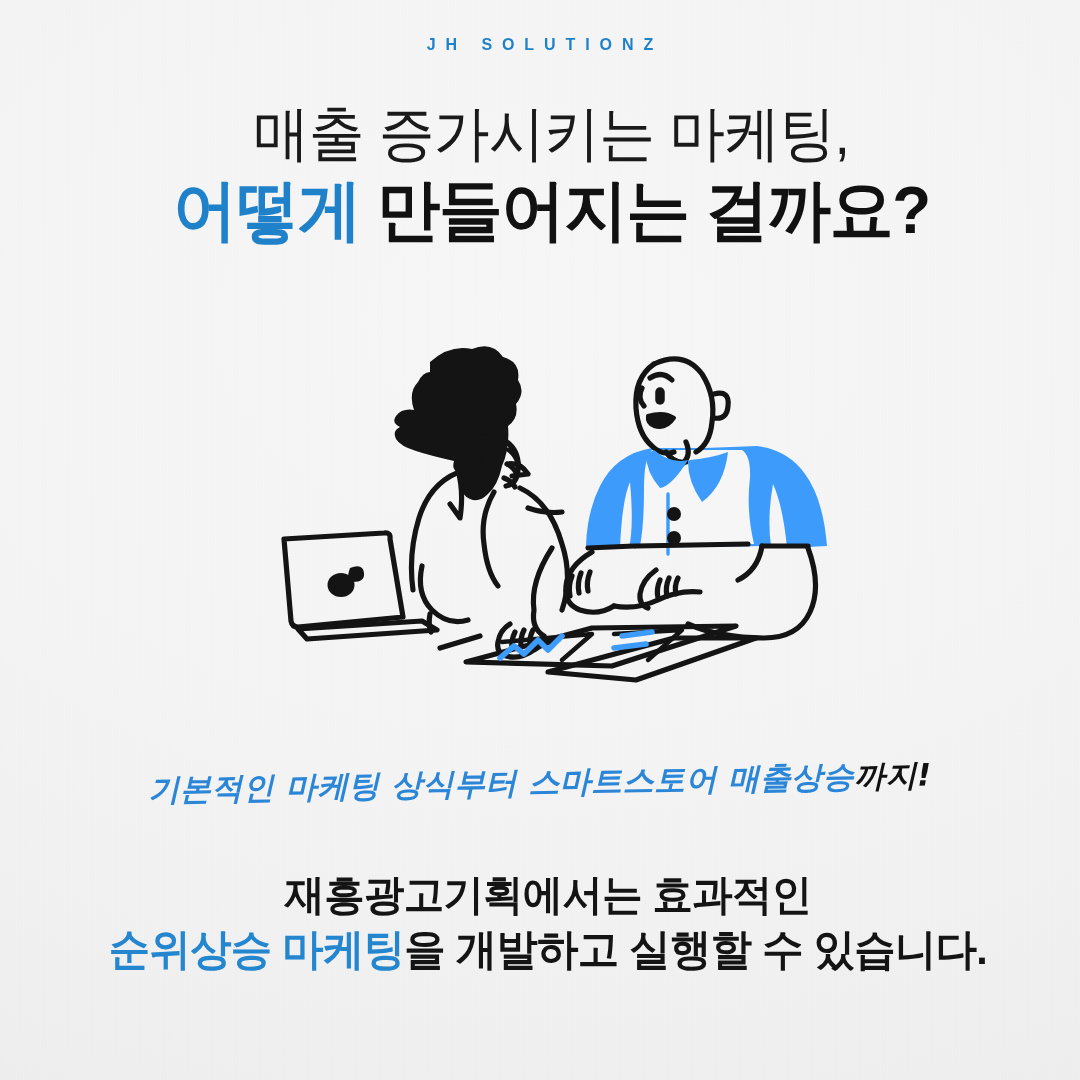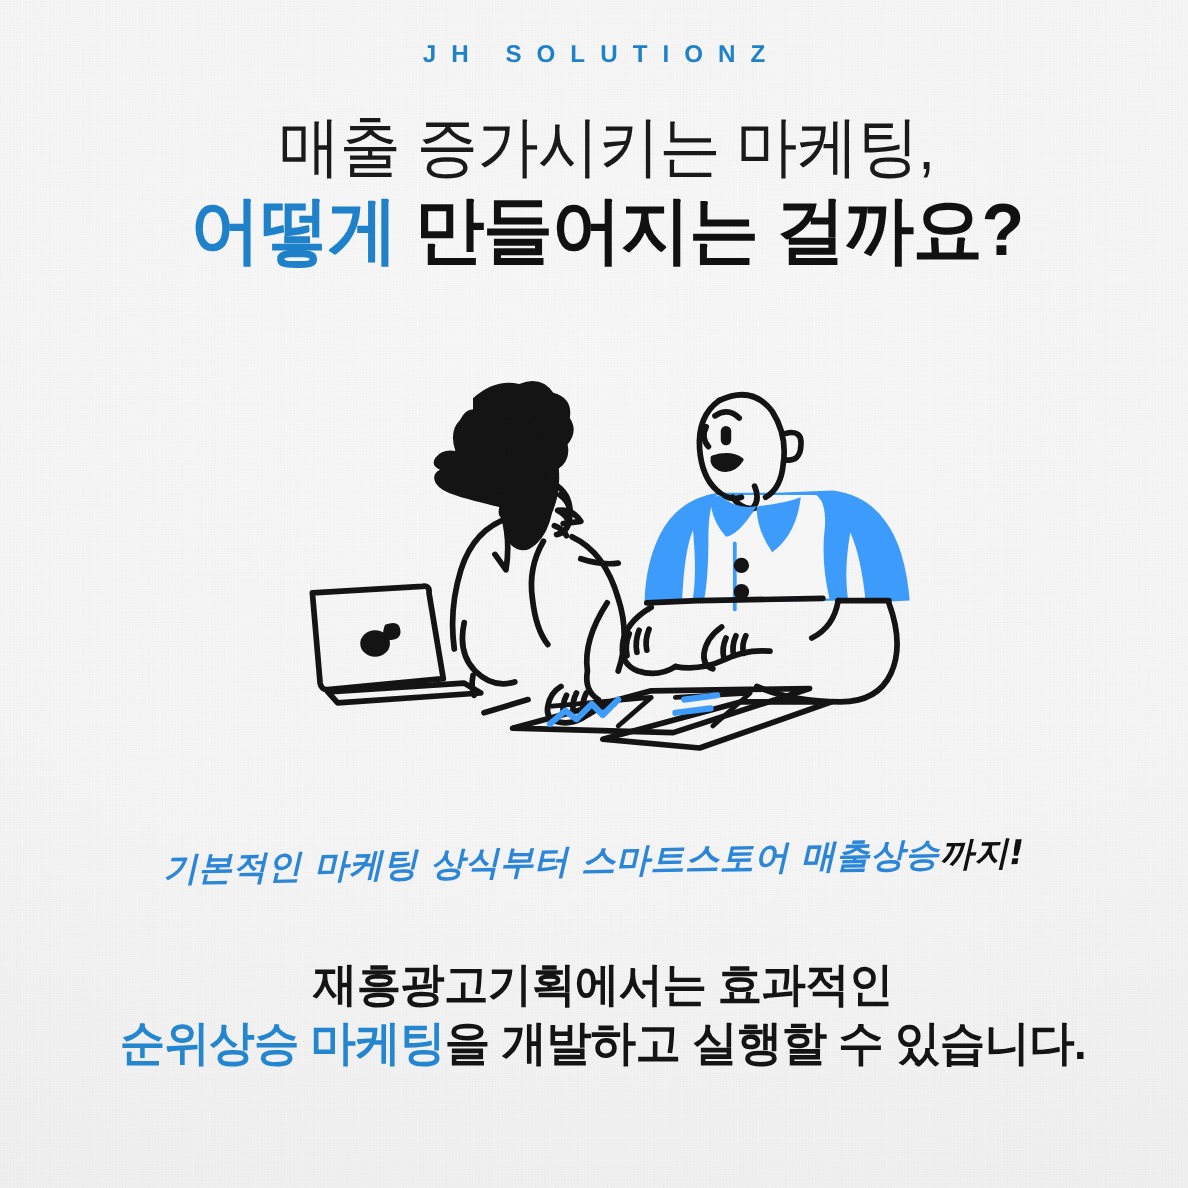--- a/index.html
+++ b/index.html
@@ -26,21 +26,21 @@
     pointer-events:none;
     background-image:
       repeating-linear-gradient(0deg, rgba(0,0,0,.012) 0 1px, rgba(255,255,255,0) 1px 2px),
       repeating-linear-gradient(90deg, rgba(0,0,0,.010) 0 1px, rgba(255,255,255,0) 1px 3px);
   }
 
   
   .brand {
     position:absolute; top:36px; left:0; right:0;
     text-align:center;
-    font-size:22px;
+    font-size:16px;
     font-weight:bold;
     letter-spacing:.62em;
     color:#1f81c9;
     text-indent:.62em;
   }
 
   
   .headline {
     position:absolute; top:100px; left:0; right:0;
     text-align:center;

